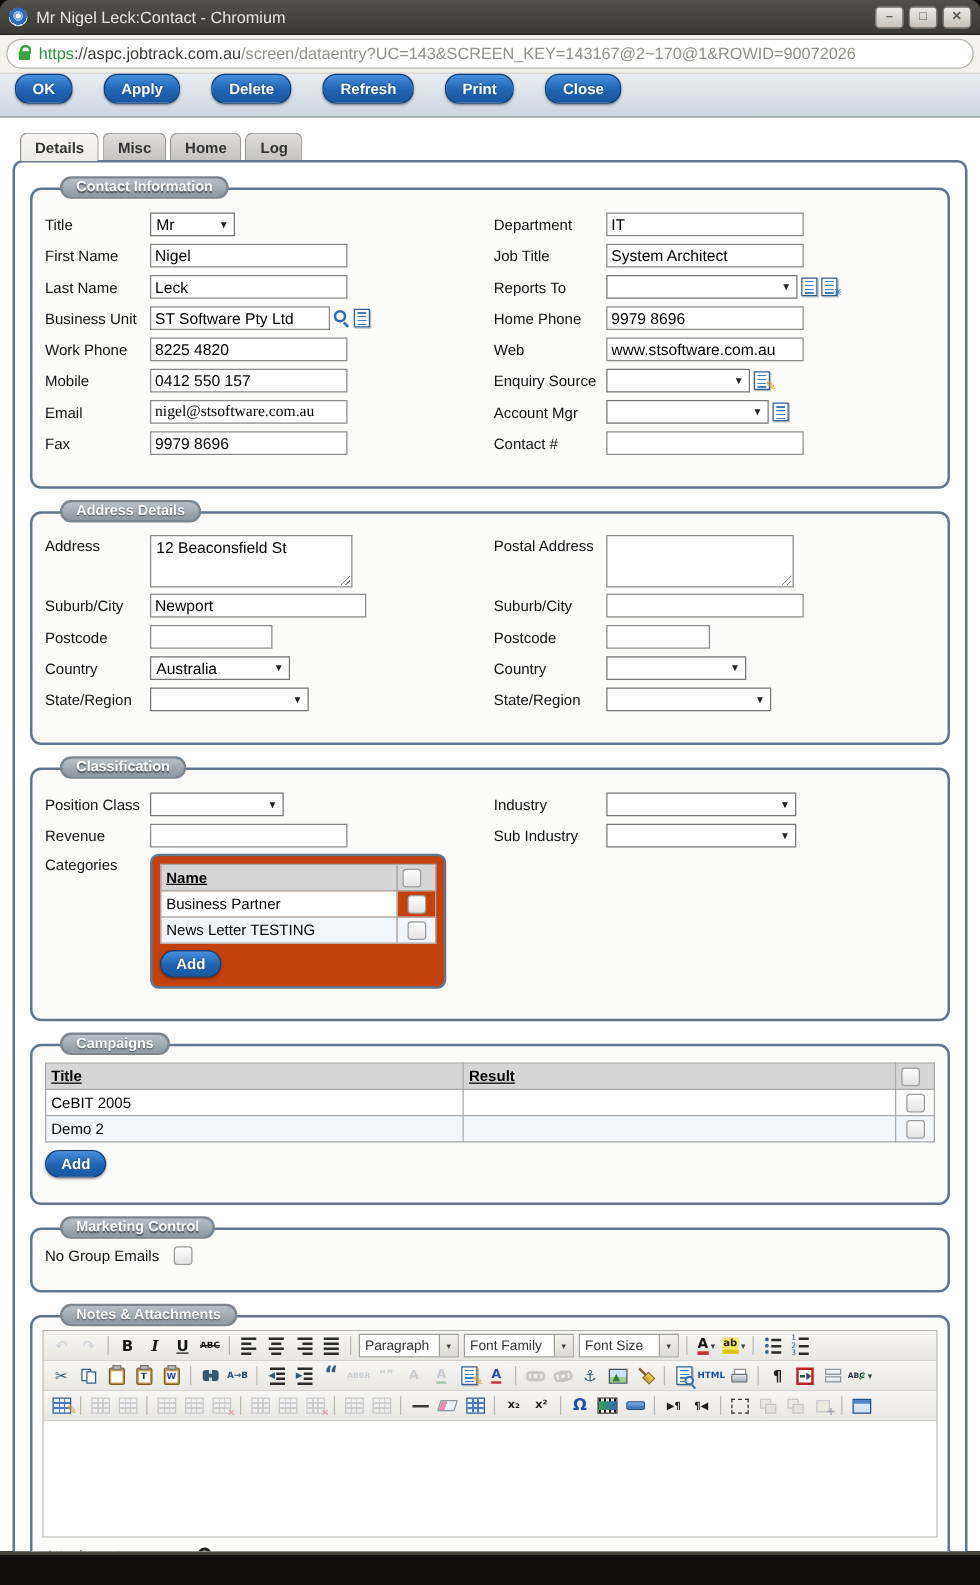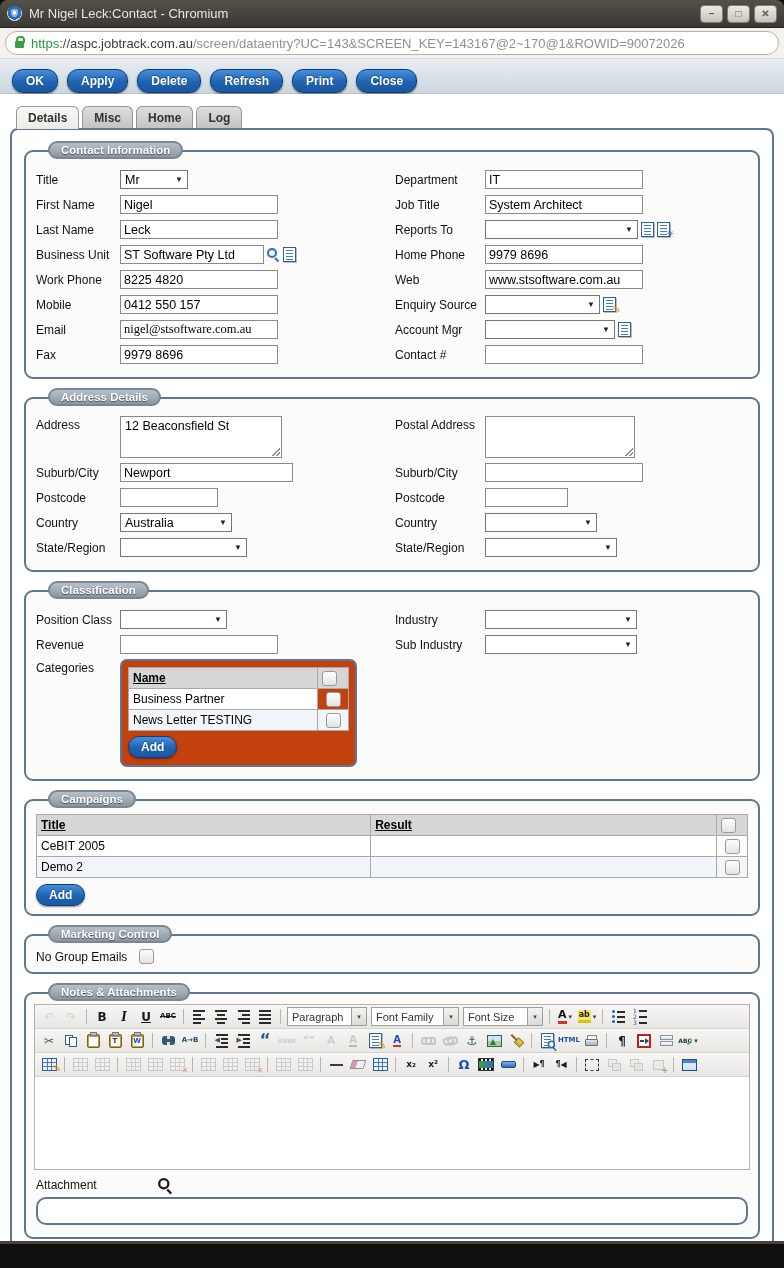--- a/index.html
+++ b/index.html
@@ -18,32 +18,32 @@
   .urlfield{flex:1;height:22px;background:#fff;border:1px solid #b6b2ab;border-radius:12px;display:flex;align-items:center;padding:0 9px;gap:7px;overflow:hidden;white-space:nowrap}
   .lock{width:9px;height:7px;background:#39a13f;border-radius:1px;position:relative;flex:none;margin-top:3px}
   .lock::before{content:"";position:absolute;top:-5px;left:1px;width:5px;height:5px;border:2px solid #39a13f;border-bottom:none;border-radius:4px 4px 0 0}
   .useg{font-size:13px}
   .u-scheme{color:#2d9440}
   .u-sep{color:#4a4742}
   .u-host{color:#3c3a36}
   .u-path{color:#93908a}
 
   
-  .btnrow{height:34px;flex:none;background:linear-gradient(#e9edf2,#ccd6df);display:flex;align-items:flex-end;gap:9px;padding:0 12px;border-bottom:1px solid #b9c3cd}
+  .btnrow{height:34px;flex:none;background:linear-gradient(#e9edf2,#ccd6df);display:flex;align-items:flex-start;gap:25px;padding:0 12px;border-bottom:1px solid #b9c3cd}
   .btn{background:linear-gradient(#4690dd,#1f63b1 55%,#1a57a1);border:1px solid #0e3e78;border-radius:11px;color:#fff;font-weight:bold;font-size:12px;padding:4px 13px;box-shadow:0 1px 2px rgba(0,0,0,.45);text-shadow:0 -1px 1px rgba(0,0,0,.35);cursor:pointer;font-family:"Liberation Sans",sans-serif}
   .btn.small{padding:3px 12px}
 
   
   .content{flex:1;background:#fff;padding:12px 10px 0;overflow:hidden}
   .tabstrip{display:flex;gap:3px;margin-left:6px;position:relative;z-index:2}
   .tab{padding:4px 11px 3px;font-size:12px;font-weight:bold;color:#333;background:linear-gradient(#dedddb,#c5c4c2);border:1px solid #98968f;border-bottom:none;border-radius:6px 6px 0 0;cursor:pointer}
   .tab.active{background:linear-gradient(#f8f7f5,#ecebe8);padding-bottom:4px;margin-bottom:-1px}
   .panel{border:2px solid #60758f;border-radius:8px;padding:2px 10px 8px;background:#fff;position:relative;z-index:1}
 
-  .fs{position:relative;border:2px solid #60758f;border-radius:9px;margin:18px 2px 6px;padding:13px 10px 8px;background:#fbfbfa}
+  .fs{position:relative;border:2px solid #60758f;border-radius:9px;margin:18px 2px 6px;padding:13px 10px 20px;background:#fbfbfa}
   .leg{position:absolute;top:-11px;left:22px;background:linear-gradient(#b6c0c8,#8c98a2);border:2px solid #7b8690;border-radius:10px;padding:1px 11px;font-size:11.5px;font-weight:bold;color:#fff;text-shadow:0 1px 1px rgba(55,65,75,.85);white-space:nowrap}
 
   .twocol{display:grid;grid-template-columns:1fr 1fr;column-gap:6px}
   .frow{display:flex;align-items:center;margin:4px 0;min-height:21px}
   .frow.top{align-items:flex-start}
   .frow.top .flabel{margin-top:2px}
   .flabel{width:84px;flex:none;font-size:12px;color:#111}
   .col.rt .flabel{width:90px}
   .txt{height:17px;border:1px solid #8a8a8a;font-family:"Liberation Sans",sans-serif;font-size:12.5px;padding:0 3px;background:#fff;color:#000;box-sizing:content-box}
   .sel{display:inline-flex;justify-content:space-between;align-items:center;box-sizing:border-box;border:1px solid #767676;background:#fff;height:19px;font-size:12.5px;padding:0 4px;color:#000}

